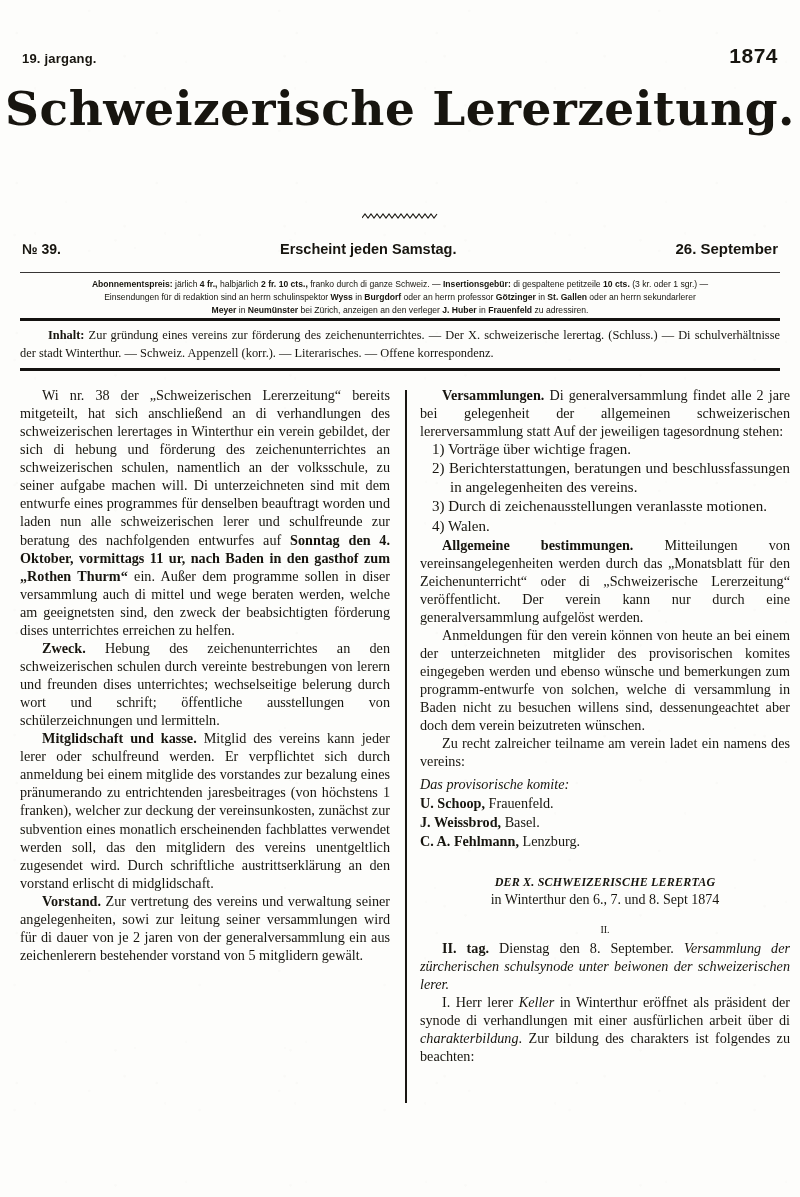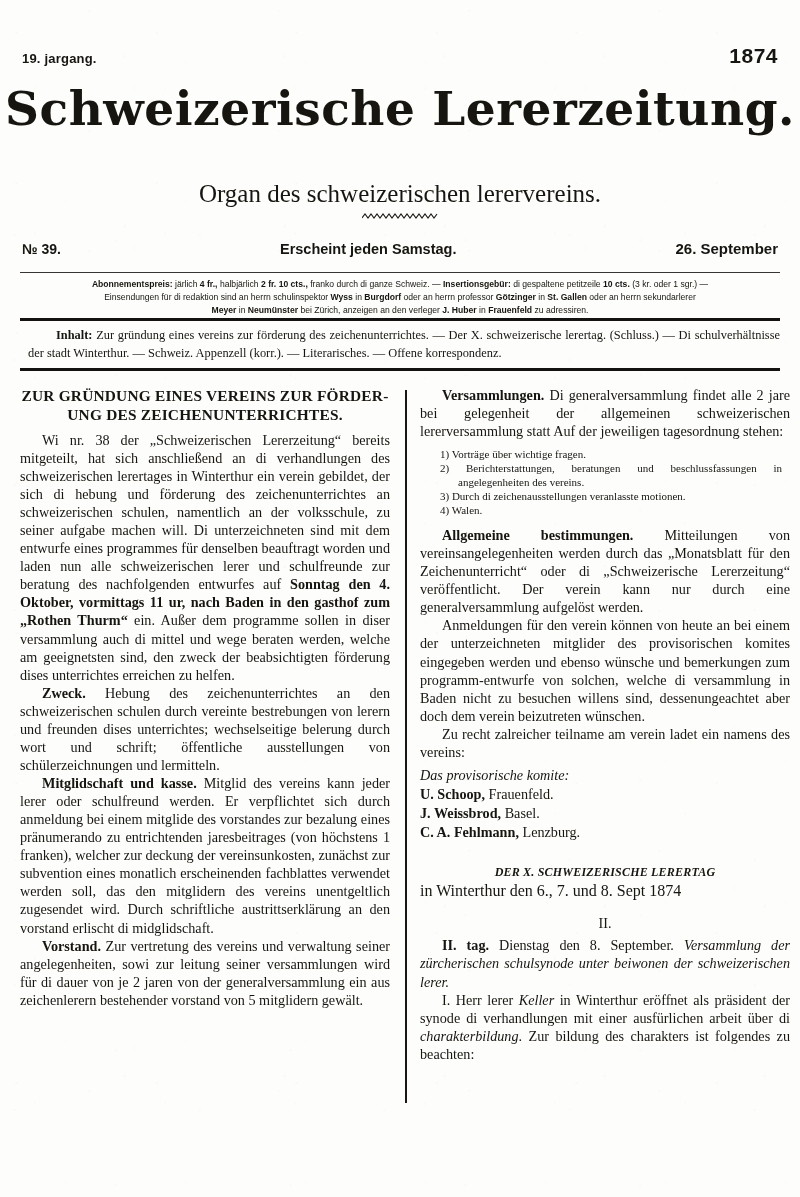--- a/index.html
+++ b/index.html
@@ -122,21 +122,20 @@
   .subscription b { font-weight: bold; }
 
   
   .inhalt {
     position: absolute;
     top: 327px; left: 20px; right: 20px;
     font-size: 12.4px;
     line-height: 1.42;
     text-align: justify;
     text-indent: 28px;
-    margin-left: 8px;
   }
   .inhalt b { font-weight: bold; }
 
   
   .columns {
     position: absolute;
     top: 386px; left: 20px; right: 20px; bottom: 0;
   }
   .col {
     position: absolute;
@@ -162,45 +161,46 @@
     margin: 0 0 6px 0;
   }
   .art-head-2 {
     text-align: center;
     font-size: 12px;
     letter-spacing: 0.2px;
     margin: 0;
     font-style: italic;
   }
   .art-subhead {
-    font-size: 16px;
+    text-align: center;
+    font-size: 14px;
     margin: 2px 0 16px 0;
   }
   .section-num {
     text-align: center;
-    font-size: 14px;
+    font-size: 10px;
     margin: 7px 0 4px 0;
   }
 
   p.body {
     margin: 0;
     font-size: 14.2px;
     line-height: 1.272;
     text-align: justify;
     text-indent: 22px;
     hyphens: manual;
   }
   p.body b { font-weight: bold; }
   p.body i { font-style: italic; }
 
   ol.agenda {
-    margin: 8px;
+    margin: 0;
     padding: 0 0 0 0;
     list-style: none;
-    font-size: 11px;
+    font-size: 15px;
     line-height: 1.272;
   }
   ol.agenda li {
     text-align: justify;
     padding-left: 30px;
     text-indent: -18px;
     margin: 0;
   }
 
   .signoff {
@@ -218,21 +218,20 @@
 
 <div class="sheet">
 
   <div class="top-line">
     <span class="jahrgang">19. jargang.</span>
     <span class="year">1874</span>
   </div>
 
   <div class="masthead-title">Schweizerische Lererzeitung.</div>
 
-  <div class="masthead-sub">Organ des schweizerischen lerervereins.</div>
 
   <svg class="zigzag" viewBox="0 0 76 9" preserveAspectRatio="none">
     <path d="M0,6 L3,2 L6,6 L9,2 L12,6 L15,2 L18,6 L21,2 L24,6 L27,2 L30,6 L33,2 L36,6 L39,2 L42,6 L45,2 L48,6 L51,2 L54,6 L57,2 L60,6 L63,2 L66,6 L69,2 L72,6 L75,2" fill="none" stroke="#1d1a15" stroke-width="1.1"></path>
   </svg>
 
   <div class="issue-row">
     <span>№ 39.</span>
     <span class="freq">Erscheint jeden Samstag.</span>
     <span class="date">26. September</span>
   </div>
@@ -252,24 +251,20 @@
   </div>
 
   <div class="rule rule-thick-2"></div>
 
   <div class="columns">
 
     <div class="col-divider"></div>
 
     <div class="col col-left">
 
-      <h1 class="art-head">
-        <span>ZUR GRÜNDUNG EINES VEREINS ZUR FÖRDER-</span><br>
-        <span>UNG DES ZEICHENUNTERRICHTES.</span>
-      </h1>
 
       <p class="body"><span>Wi nr. 38 der „Schweizerischen Lererzeitung“ bereits mitgeteilt, hat sich anschließend an di verhandlungen des schweizerischen lerertages in Winterthur ein verein gebildet, der sich di hebung und förderung des zeichenunterrichtes an schweizerischen schulen, namentlich an der volksschule, zu seiner aufgabe machen will. Di unterzeichneten sind mit dem entwurfe eines programmes für denselben beauftragt worden und laden nun alle schweizerischen lerer und schulfreunde zur beratung des nachfolgenden entwurfes auf </span><b>Sonntag den 4. Oktober, vormittags 11 ur, nach Baden in den gasthof zum „Rothen Thurm“</b><span> ein. Außer dem programme sollen in diser versammlung auch di mittel und wege beraten werden, welche am geeignetsten sind, den zweck der beabsichtigten förderung dises unterrichtes erreichen zu helfen.</span></p>
 
 
       <p class="body"><b>Zweck.</b><span> Hebung des zeichenunterrichtes an den schweizerischen schulen durch vereinte bestrebungen von lerern und freunden dises unterrichtes; wechselseitige belerung durch wort und schrift; öffentliche ausstellungen von schülerzeichnungen und lermitteln.</span></p>
 
       <p class="body"><b>Mitglidschaft und kasse.</b><span> Mitglid des vereins kann jeder lerer oder schulfreund werden. Er verpflichtet sich durch anmeldung bei einem mitglide des vorstandes zur bezalung eines pränumerando zu entrichtenden jaresbeitrages (von höchstens 1 franken), welcher zur deckung der vereinsunkosten, zunächst zur subvention eines monatlich erscheinenden fachblattes verwendet werden soll, das den mitglidern des vereins unentgeltlich zugesendet wird. Durch schriftliche austrittserklärung an den vorstand erlischt di midglidschaft.</span></p>
 
       <p class="body"><b>Vorstand.</b><span> Zur vertretung des vereins und verwaltung seiner angelegenheiten, sowi zur leitung seiner versammlungen wird für di dauer von je 2 jaren von der generalversammlung ein aus zeichenlerern bestehender vorstand von 5 mitglidern gewält.</span></p>
 

